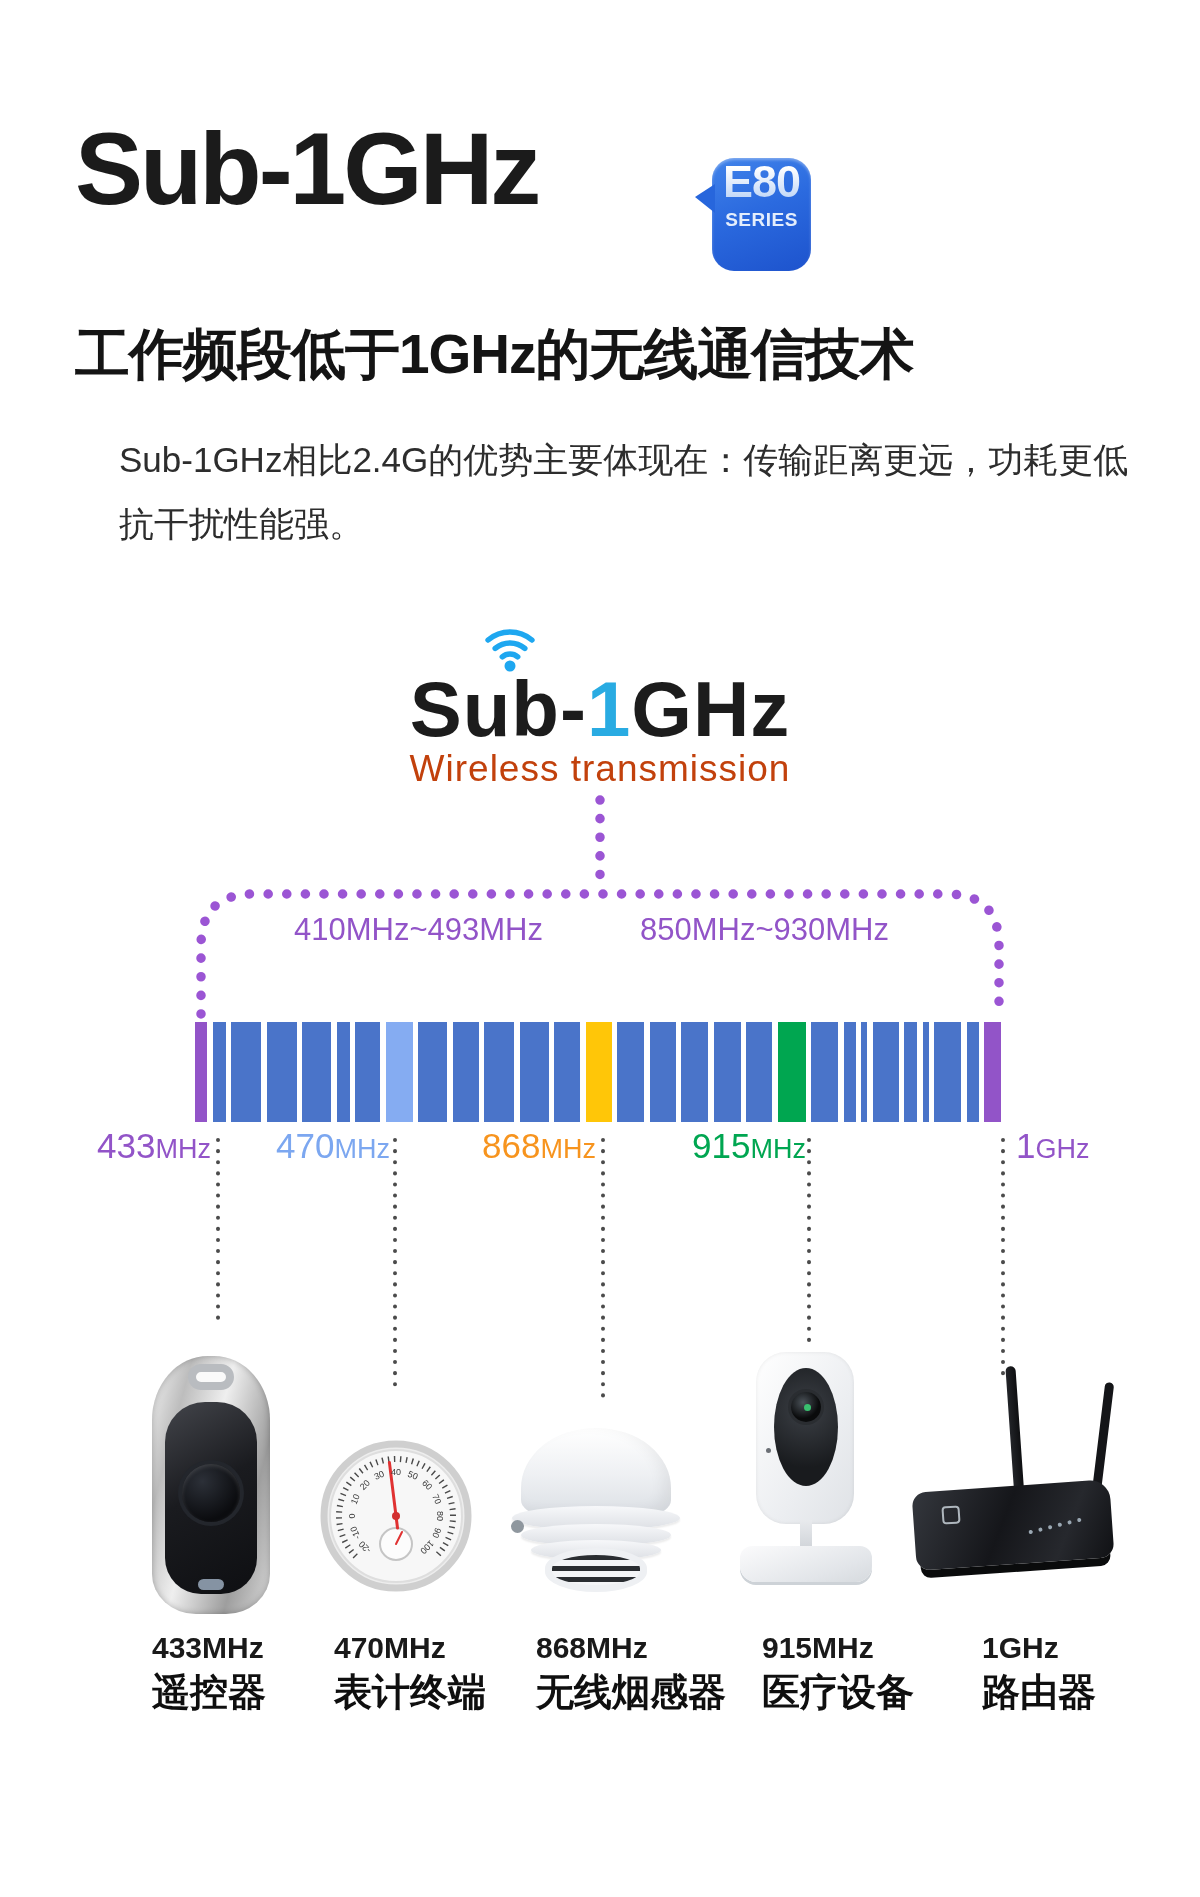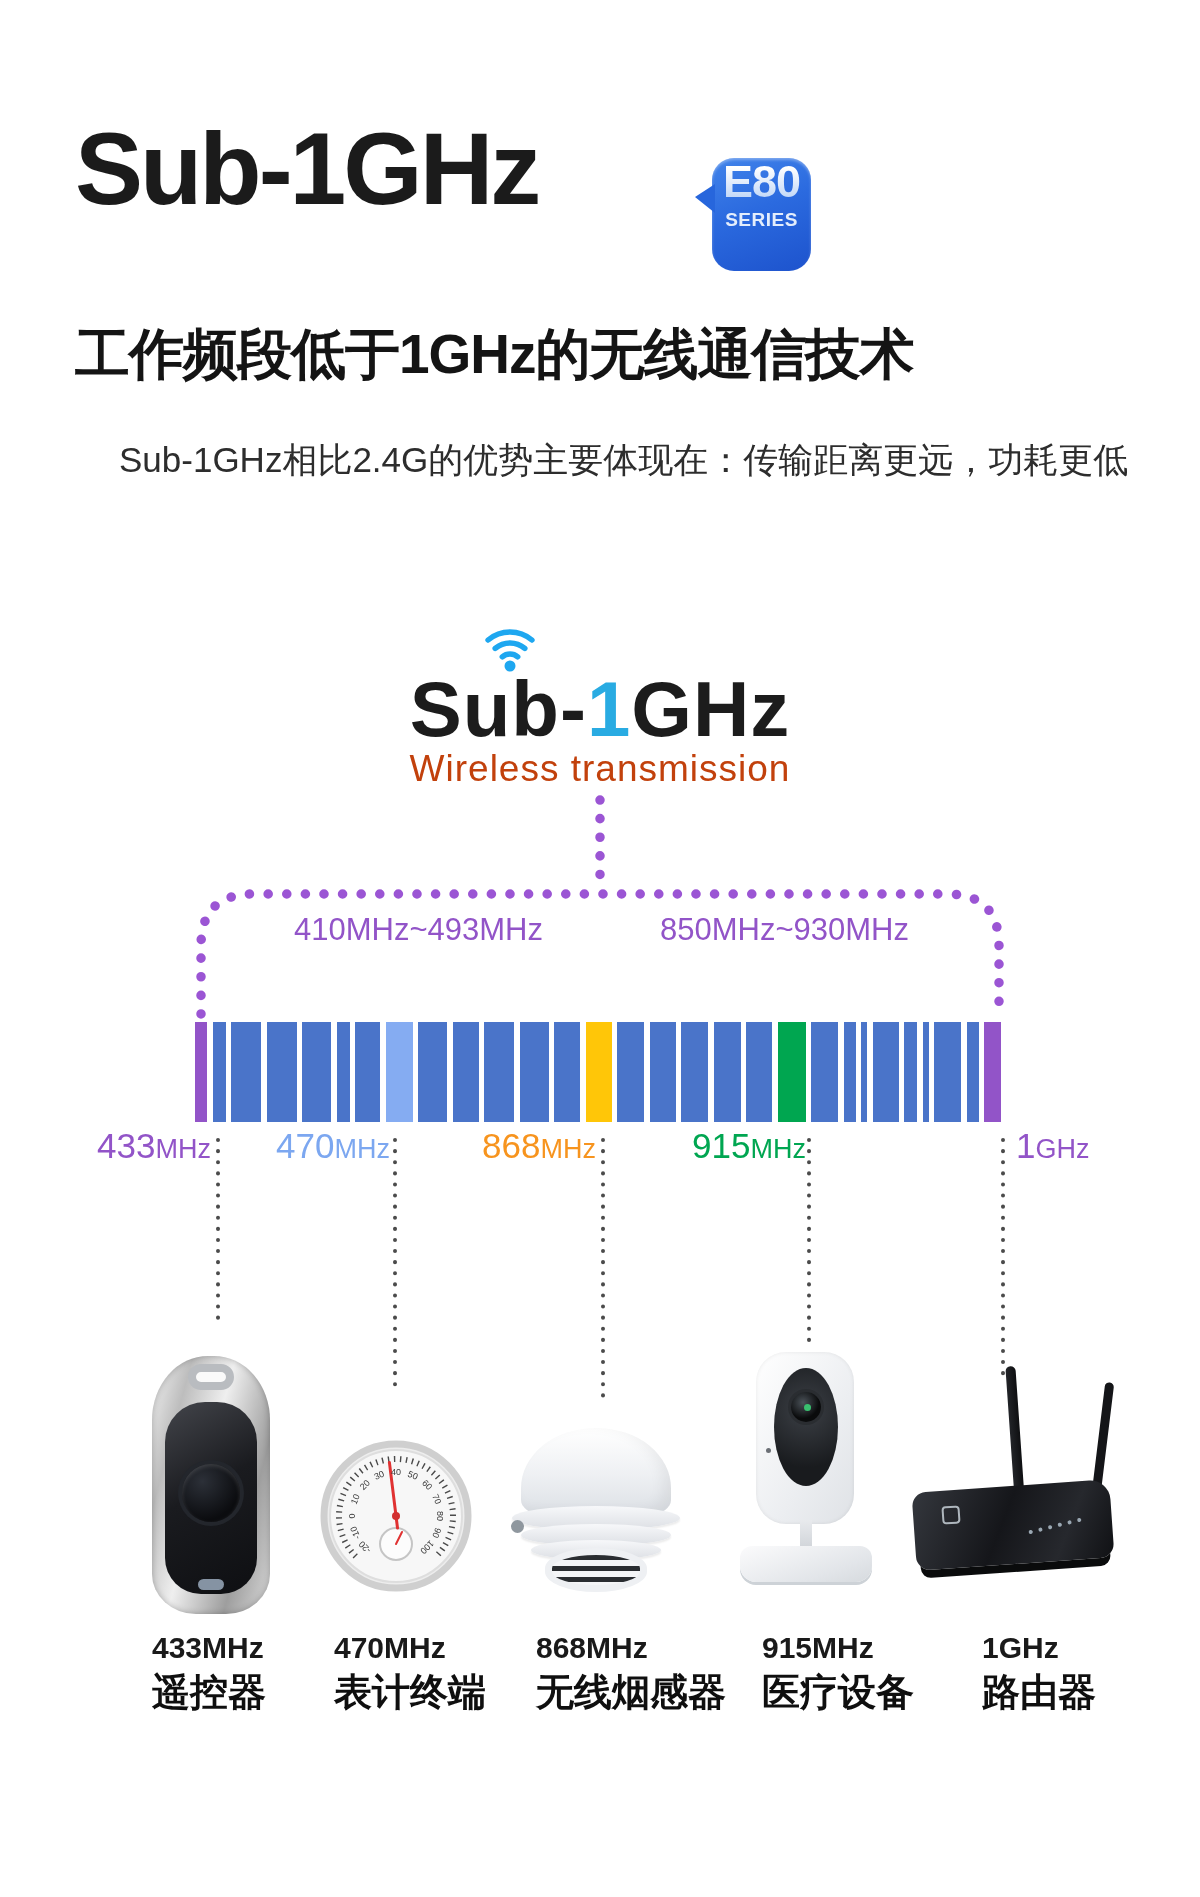--- a/index.html
+++ b/index.html
@@ -30,21 +30,21 @@
   .hero-title .hl{color:#29abe2;}
   .hero-sub{position:absolute;left:0;top:748px;width:1200px;text-align:center;
     font-size:37px;font-weight:400;color:#c2410c;letter-spacing:1px;}
   
   .overlay{position:absolute;left:0;top:0;pointer-events:none;}
   .pd{fill:none;stroke:#9b55d4;stroke-width:9.5;stroke-linecap:round;stroke-dasharray:0.1 18.5;}
   .gd{fill:none;stroke:#4b4b4b;stroke-width:4;stroke-linecap:round;stroke-dasharray:0.1 11;}
   
   .range{position:absolute;top:912px;font-size:31px;font-weight:500;}
   .range-l{left:294px;}
-  .range-r{left:640px;margin-left:20px;}
+  .range-r{left:640px;}
   .strip{position:absolute;left:195px;top:1022px;height:100px;display:flex;align-items:stretch;}
   .strip .bar{margin-right:5.5px;}
   .strip .bar:last-child{margin-right:0;}
   .marker{position:absolute;top:1126px;font-weight:500;text-align:right;white-space:nowrap;}
   .marker .mv{font-size:35px;}
   .marker .mu{font-size:27px;}
   .m0{left:91px;width:120px;}
   .m1{left:276px;width:114px;}
   .m2{left:478px;width:118px;}
   .m3{left:692px;width:110px;}
@@ -126,20 +126,21 @@
 
   <div class="main-title">Sub-1GHz</div>
   <div class="badge">
     <div class="badge-tail"></div>
     <div class="badge-line1">E80</div>
     <div class="badge-line2">SERIES</div>
   </div>
   <div class="subtitle">工作频段低于1GHz的无线通信技术</div>
   <div class="desc">
     <div>Sub-1GHz相比2.4G的优势主要体现在：传输距离更远，功耗更低</div>
+    <div>抗干扰性能强。</div>
   </div>
 
   <svg class="wifi" width="64" height="53" viewBox="0 0 64 53">
     <path d="M10.1,20 A34,34 0 0 1 53.9,20" fill="none" stroke="#1ea7f0" stroke-width="5.5" stroke-linecap="round"></path>
     <path d="M17.2,28.4 A23,23 0 0 1 46.8,28.4" fill="none" stroke="#1ea7f0" stroke-width="5.5" stroke-linecap="round"></path>
     <path d="M24.3,36.8 A12,12 0 0 1 39.7,36.8" fill="none" stroke="#1ea7f0" stroke-width="5.5" stroke-linecap="round"></path>
     <circle cx="32" cy="46" r="5.5" fill="#1ea7f0"></circle>
   </svg>
   <div class="hero-title"><span>Sub-</span><span class="hl">1</span><span>GHz</span></div>
   <div class="hero-sub">Wireless transmission</div>

